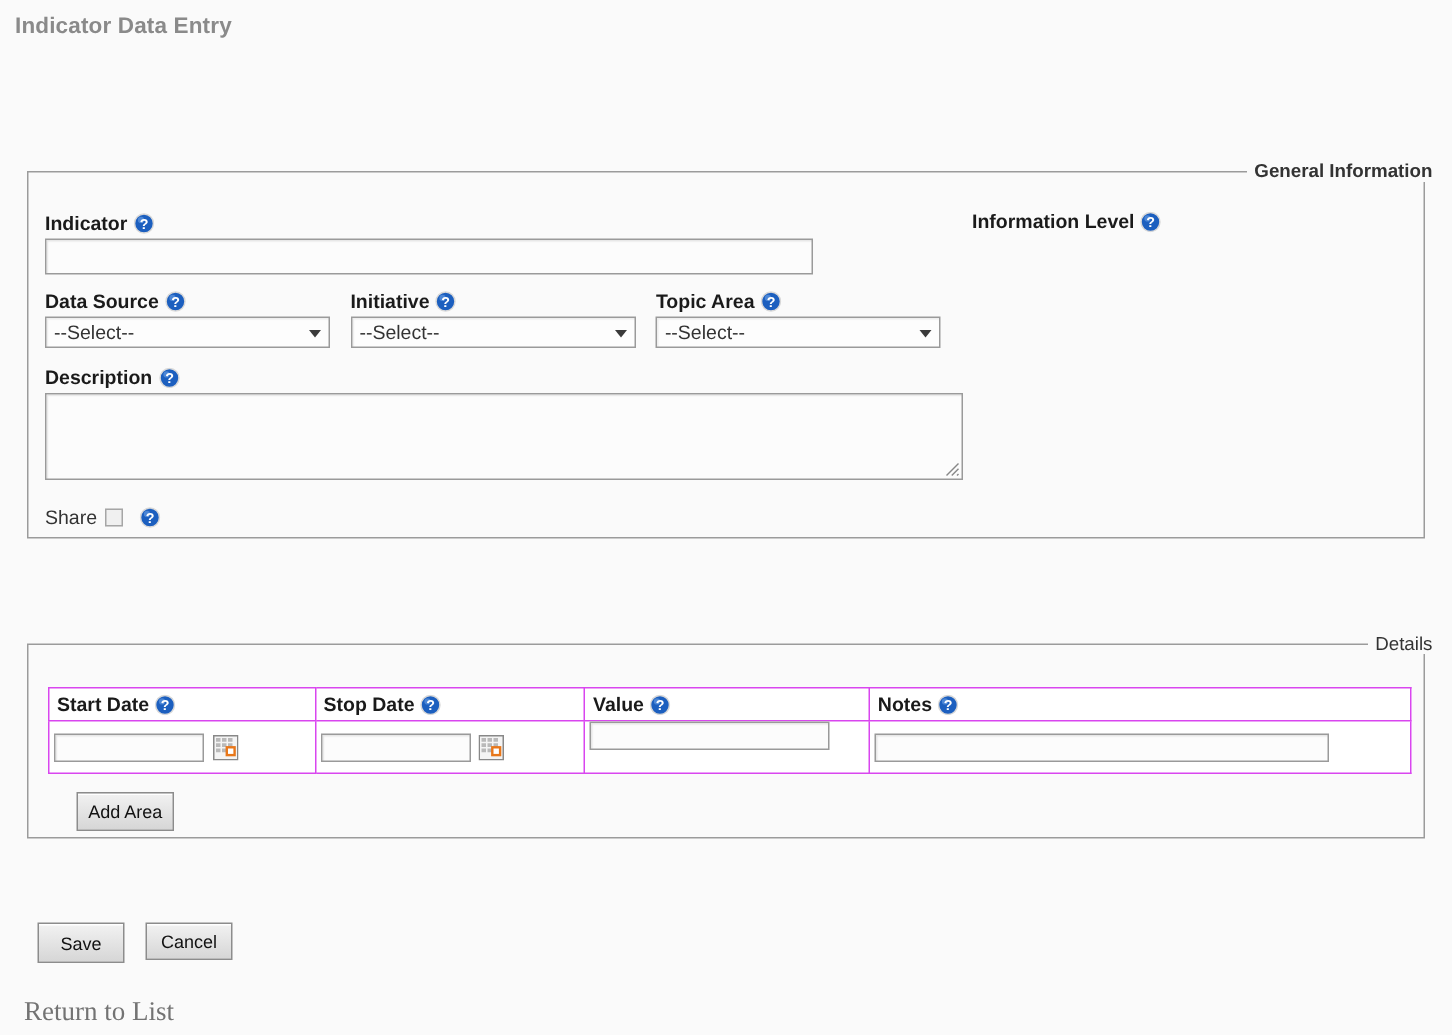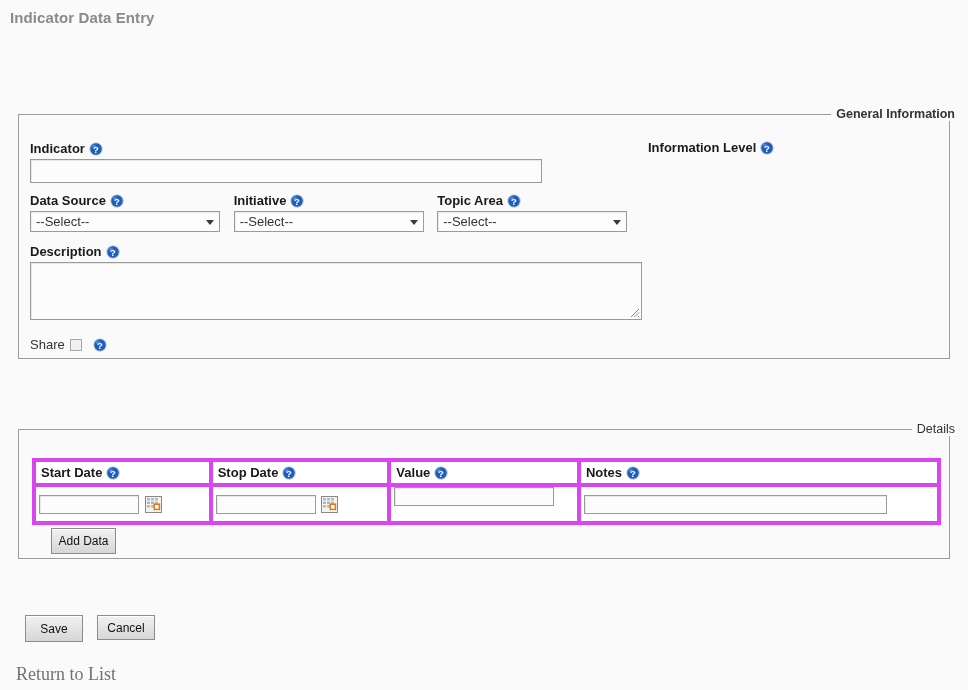--- a/index.html
+++ b/index.html
@@ -168,21 +168,21 @@
   
   #details-table {
     position: absolute;
     left: 13px;
     top: 22px;
     width: 909px;
     border-collapse: collapse;
     background: #ffffff;
   }
   #details-table th, #details-table td {
-    border: 4px solid #d946ef;
+    border: 1px solid #d946ef;
     padding: 0;
     background: #ffffff;
   }
   #details-table th {
     text-align: left;
     font-size: 13px;
     font-weight: bold;
     color: #1a1a1a;
     padding: 3px 0 3px 5px;
     height: 22px;
@@ -434,18 +434,18 @@
           <input class="txt value-txt" type="text" value="" style="">
           <span class="narrow-gap"></span>
         </td>
         <td>
           <input class="txt notes-txt" type="text" value="" style="">
         </td>
       </tr>
     </tbody>
   </table>
 
-  <button id="add-data-button" class="btn">Add Data</button>
+  <button id="add-data-button" class="btn">Add Area</button>
 </fieldset>
 
 <button id="save-button" class="btn">Save</button>
 <button id="cancel-button" class="btn">Cancel</button>
 <a id="return-link">Return to List</a>
 
 </body></html>

